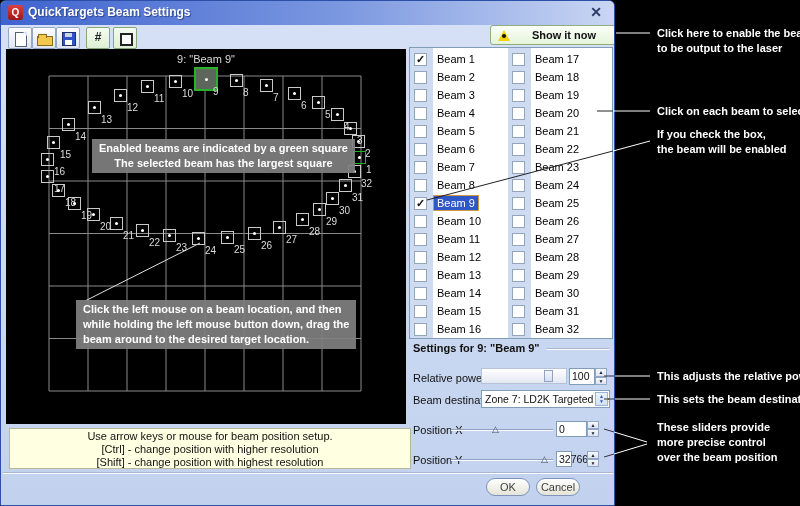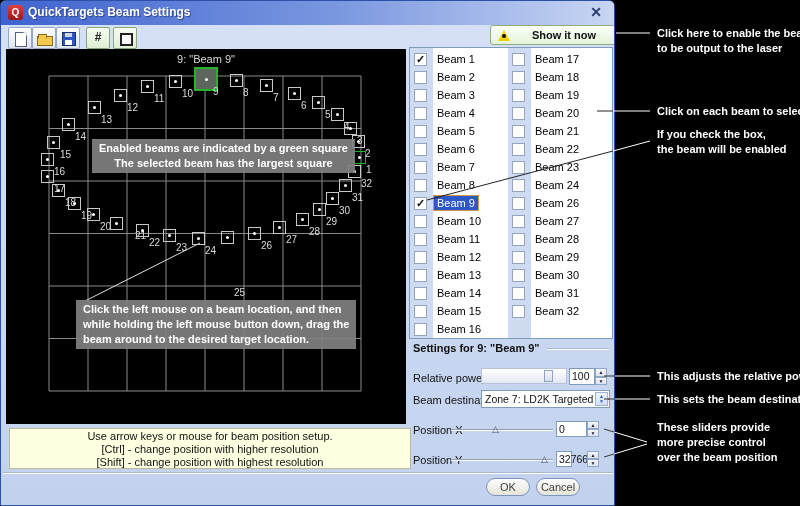--- a/index.html
+++ b/index.html
@@ -234,37 +234,37 @@
             <span class="dot"></span>
           </div>
           <div class="bnum" style="left: 75px; top: 161px;">19</div>
           <div class="bsq normal" style="left: 80.5px; top: 158.5px; width: 13px; height: 13px;">
             <span class="dot"></span>
           </div>
           <div class="bnum" style="left: 94px; top: 172px;">20</div>
           <div class="bsq normal" style="left: 103.5px; top: 167.5px; width: 13px; height: 13px;">
             <span class="dot"></span>
           </div>
-          <div class="bnum" style="left: 129px; top: 181px;">21</div>
+          <div class="bnum" style="left: 117px; top: 181px;">21</div>
           <div class="bsq normal" style="left: 129.5px; top: 174.5px; width: 13px; height: 13px;">
             <span class="dot"></span>
           </div>
           <div class="bnum" style="left: 143px; top: 188px;">22</div>
           <div class="bsq normal" style="left: 156.5px; top: 179.5px; width: 13px; height: 13px;">
             <span class="dot"></span>
           </div>
           <div class="bnum" style="left: 170px; top: 193px;">23</div>
           <div class="bsq normal" style="left: 185.5px; top: 182.5px; width: 13px; height: 13px;">
             <span class="dot"></span>
           </div>
           <div class="bnum" style="left: 199px; top: 196px;">24</div>
           <div class="bsq normal" style="left: 214.5px; top: 181.5px; width: 13px; height: 13px;">
             <span class="dot"></span>
           </div>
-          <div class="bnum" style="left: 228px; top: 195px; margin-top: 43px;">25</div>
+          <div class="bnum" style="left: 228px; top: 195px;">25</div>
           <div class="bsq normal" style="left: 241.5px; top: 177.5px; width: 13px; height: 13px;">
             <span class="dot"></span>
           </div>
           <div class="bnum" style="left: 255px; top: 191px;">26</div>
           <div class="bsq normal" style="left: 266.5px; top: 171.5px; width: 13px; height: 13px;">
             <span class="dot"></span>
           </div>
           <div class="bnum" style="left: 280px; top: 185px;">27</div>
           <div class="bsq normal" style="left: 289.5px; top: 163.5px; width: 13px; height: 13px;">
             <span class="dot"></span>
@@ -392,20 +392,24 @@
             <span class="cb"></span>
             <span class="lbl">Beam 22</span>
           </div>
           <div class="brow">
             <span class="cb"></span>
             <span class="lbl">Beam 23</span>
           </div>
           <div class="brow">
             <span class="cb"></span>
             <span class="lbl">Beam 24</span>
+          </div>
+          <div class="brow">
+            <span class="cb"></span>
+            <span class="lbl">Beam 25</span>
           </div>
           <div class="brow">
             <span class="cb"></span>
             <span class="lbl">Beam 26</span>
           </div>
           <div class="brow">
             <span class="cb"></span>
             <span class="lbl">Beam 27</span>
           </div>
           <div class="brow">

